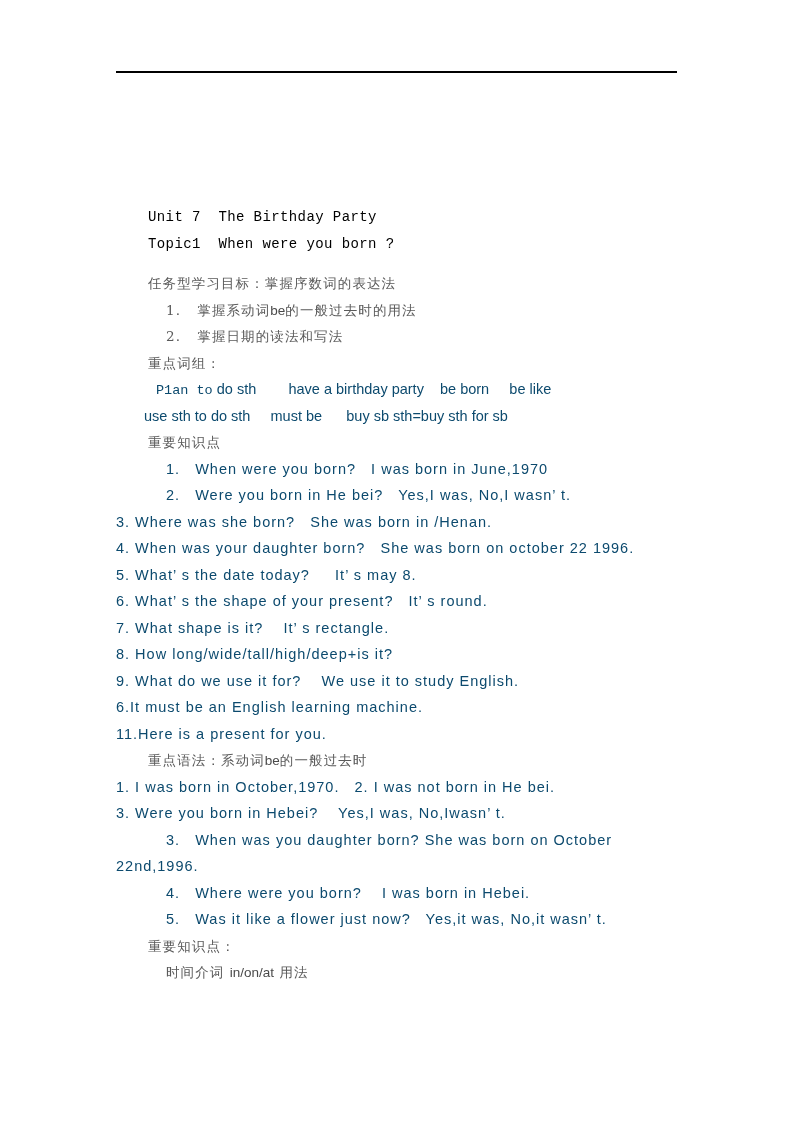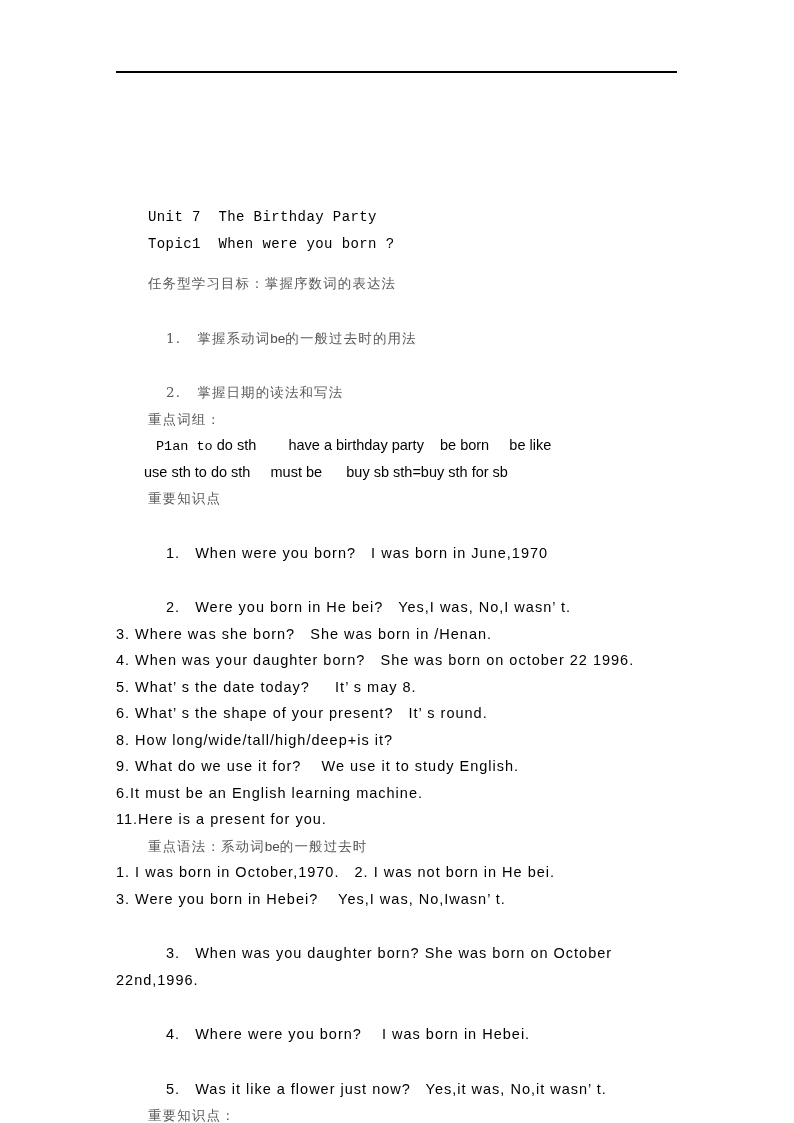--- a/index.html
+++ b/index.html
@@ -68,28 +68,28 @@
   .cjk .en {
     font-family: "Liberation Sans", sans-serif;
     letter-spacing: 0;
     color: #4a4a4a;
   }
 
   
   .sans {
     font-family: "Liberation Sans", sans-serif;
     font-size: 14.5px;
-    color: #000000;
+    color: #0c4a6e;
   }
 
   .gap-sm { height: 13px; }
 
   
   .ind1 { padding-left: 32px; }
-  .ind2 { padding-left: 50px; margin-top: 28px; }
+  .ind2 { padding-left: 50px; }
   .ind-phr { padding-left: 40px; }
   .ind-phr2 { padding-left: 28px; }
 
   .mono-inline {
     font-family: "Liberation Mono", "DejaVu Sans Mono", monospace;
     font-size: 13.5px;
   }
 
   .apos { letter-spacing: 1px; }
 </style>
@@ -120,20 +120,21 @@
     <div class="line sans ind-phr2"><span>use sth to do sth     must be      buy sb sth=buy sth for sb</span></div>
 
     <div class="line cjk ind1">重要知识点</div>
 
     <div class="line sans ind2 apos">1.   When were you born?   I was born in June,1970</div>
     <div class="line sans ind2 apos">2.   Were you born in He bei?   Yes,I was, No,I wasn’ t.</div>
     <div class="line sans apos">3. Where was she born?   She was born in /Henan.</div>
     <div class="line sans apos">4. When was your daughter born?   She was born on october 22 1996.</div>
     <div class="line sans apos">5. What’ s the date today?     It’ s may 8.</div>
     <div class="line sans apos">6. What’ s the shape of your present?   It’ s round.</div>
+    <div class="line sans apos">7. What shape is it?    It’ s rectangle.</div>
     <div class="line sans apos">8. How long/wide/tall/high/deep+is it?</div>
     <div class="line sans apos">9. What do we use it for?    We use it to study English.</div>
     <div class="line sans apos">6.It must be an English learning machine.</div>
     <div class="line sans apos">11.Here is a present for you.</div>
 
     <div class="line cjk ind1"><span>重点语法：系动词</span><span class="en">be</span><span>的一般过去时</span></div>
 
     <div class="line sans apos">1. I was born in October,1970.   2. I was not born in He bei.</div>
     <div class="line sans apos">3. Were you born in Hebei?    Yes,I was, No,Iwasn’ t.</div>
     <div class="line sans apos ind2">3.   When was you daughter born? She was born on October</div>

